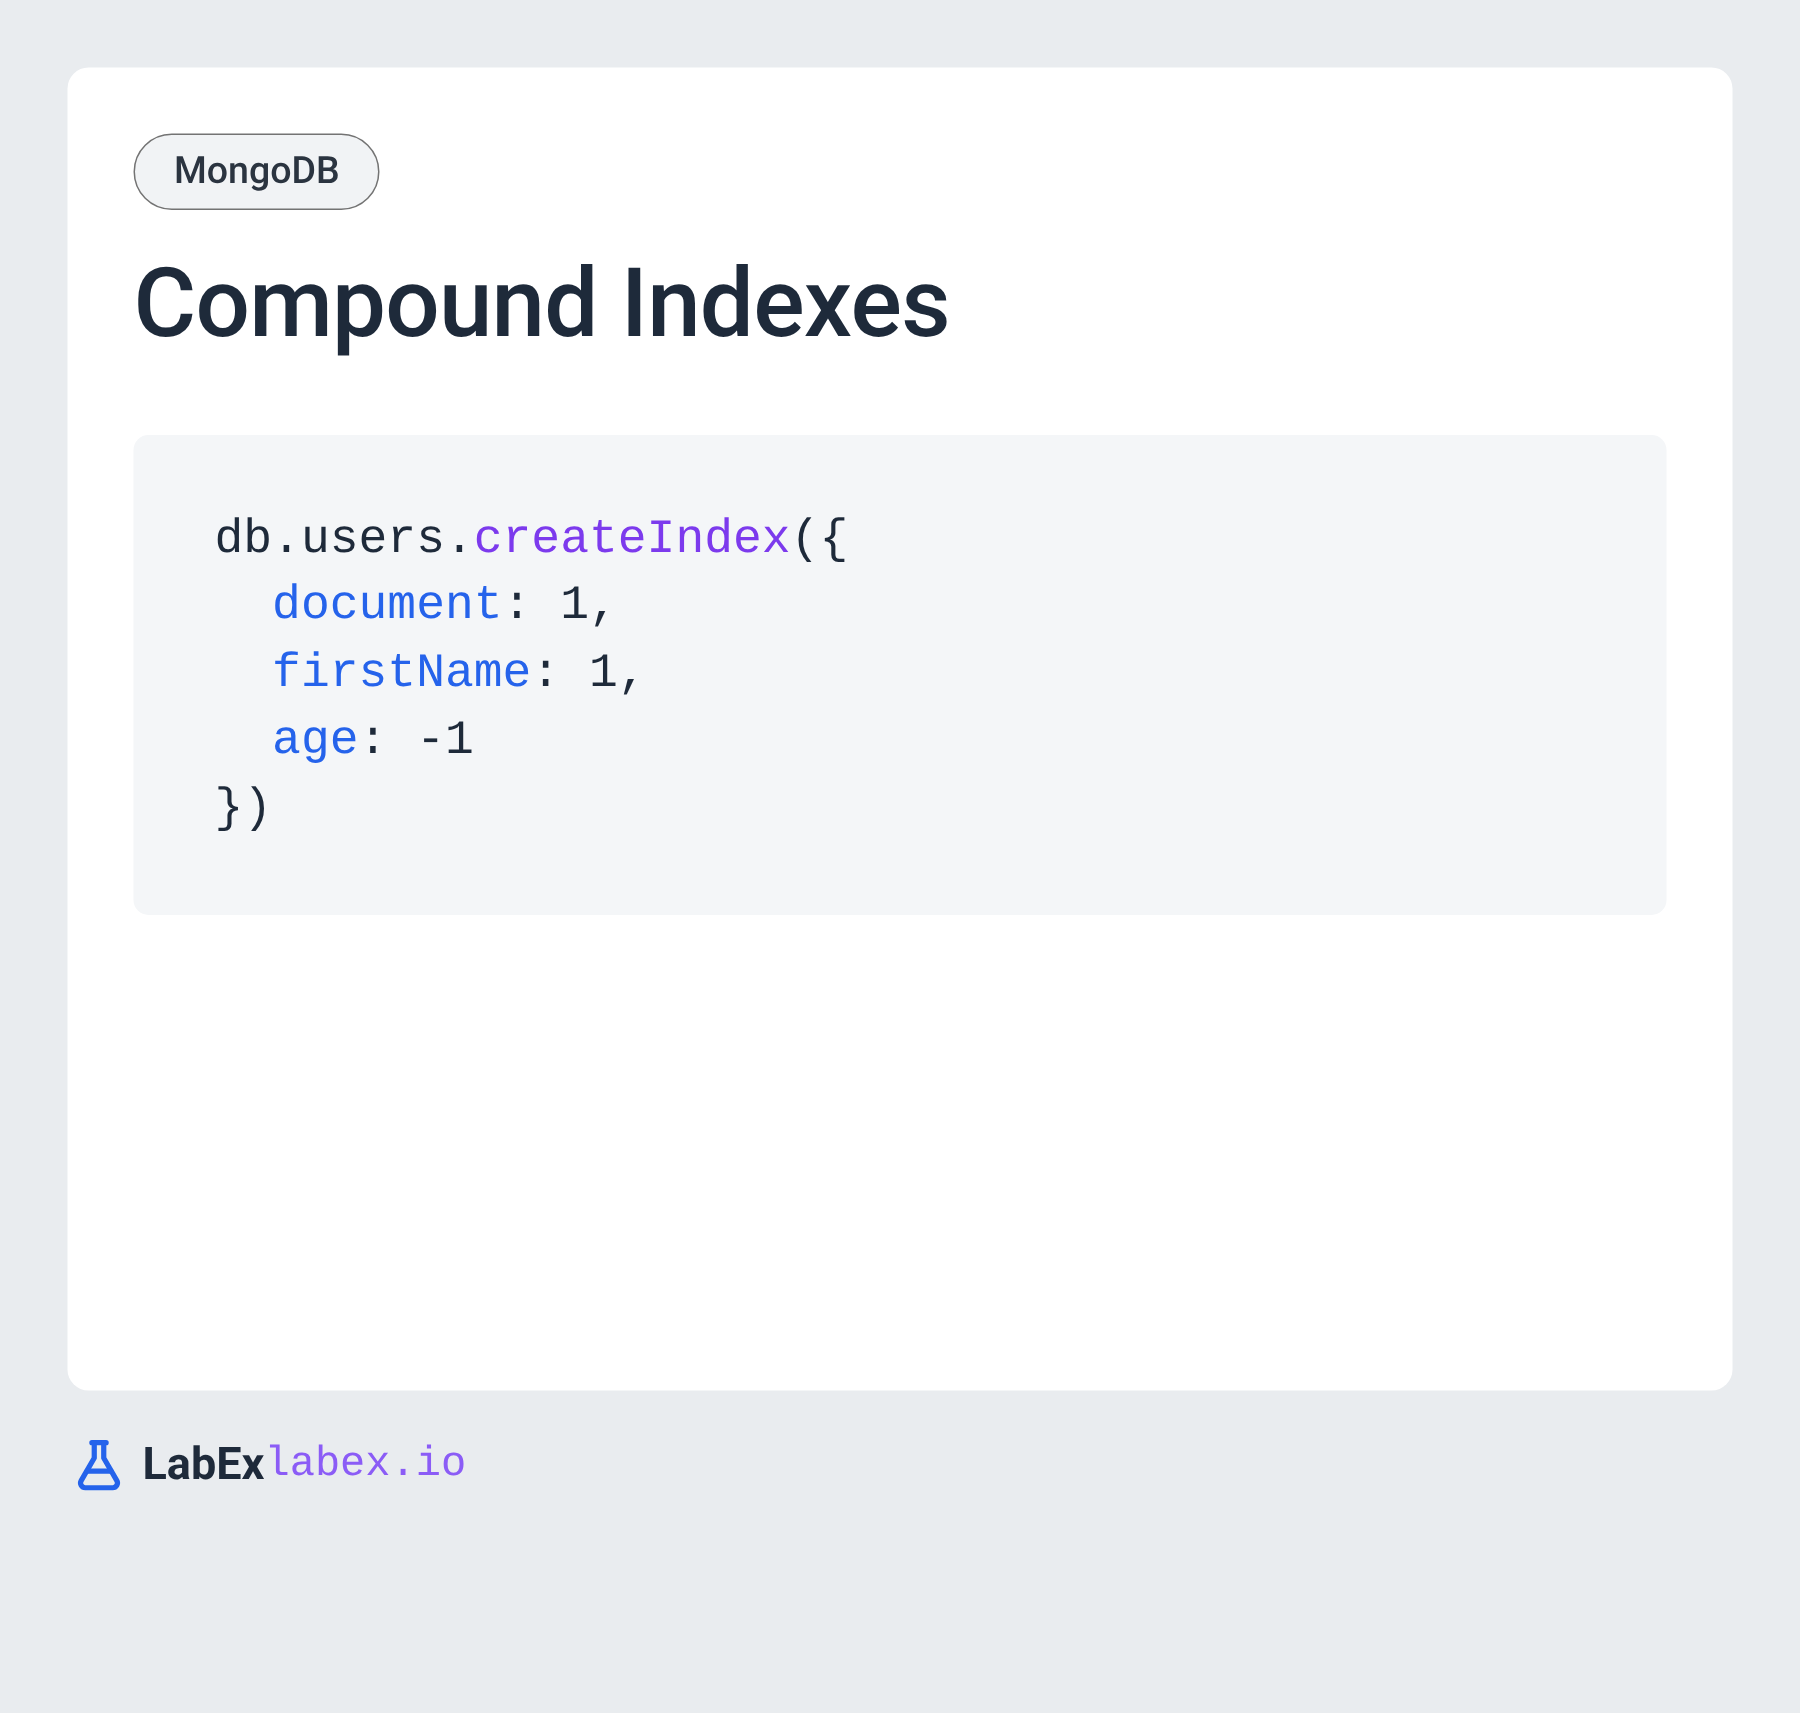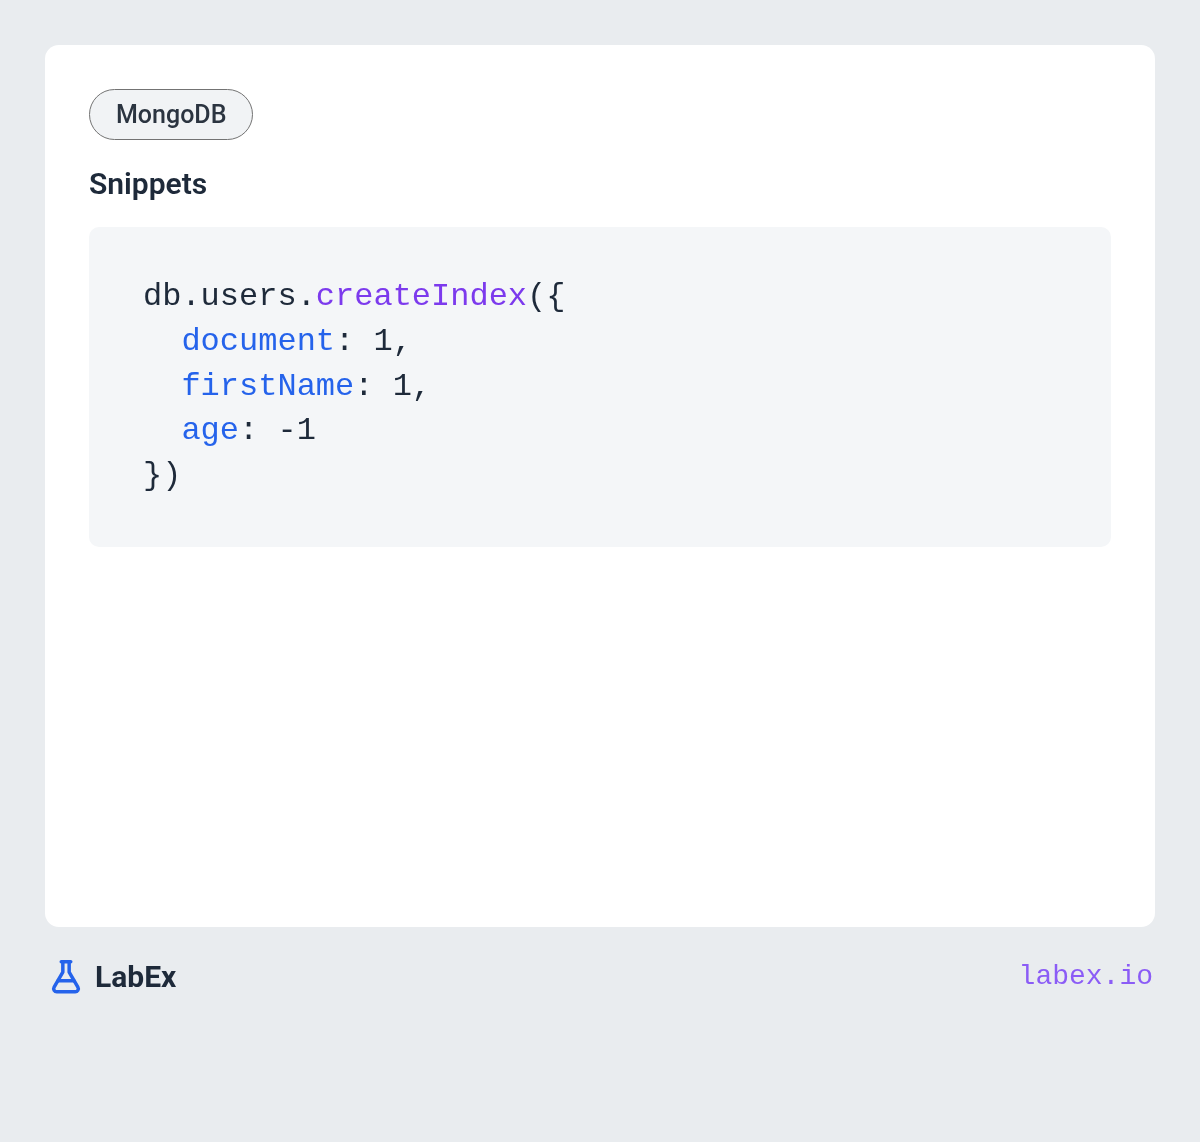--- a/index.html
+++ b/index.html
@@ -57,21 +57,21 @@
       font-family: ui-monospace, SFMono-Regular, "SF Mono", Menlo, Consolas, "Liberation Mono", monospace;
       font-size: 32px;
       line-height: 1.4;
       color: #1e2a3a;
       white-space: pre;
     }
     .tok-method { color: #7c3aed; }
     .tok-key { color: #2563eb; }
     .footer {
       display: flex;
-      justify-content: space-between;
+      justify-content: flex-start;
       align-items: center;
       padding: 30px 2px 0 2px;
     }
     .brand {
       display: flex;
       align-items: center;
       gap: 10px;
     }
     .brand-name {
       font-size: 30px;
@@ -84,23 +84,23 @@
       color: #8b5cf6;
     }
     .flask-icon { width: 38px; height: 38px; display: block; }
   </style>
 </head>
 <body>
 
 <div class="card">
   <div class="tag">MongoDB</div>
 
+  <h1 class="title">Compound Indexes</h1>
 
 
-  <h2 class="snippets-heading">Snippets</h2>
 
   <div class="code-block" id="code-target">db.users.<span class="tok-method">createIndex</span>({
   <span class="tok-key">document</span>: 1,
   <span class="tok-key">firstName</span>: 1,
   <span class="tok-key">age</span>: -1
 })</div>
 </div>
 
 <div class="footer">
   <div class="brand">

